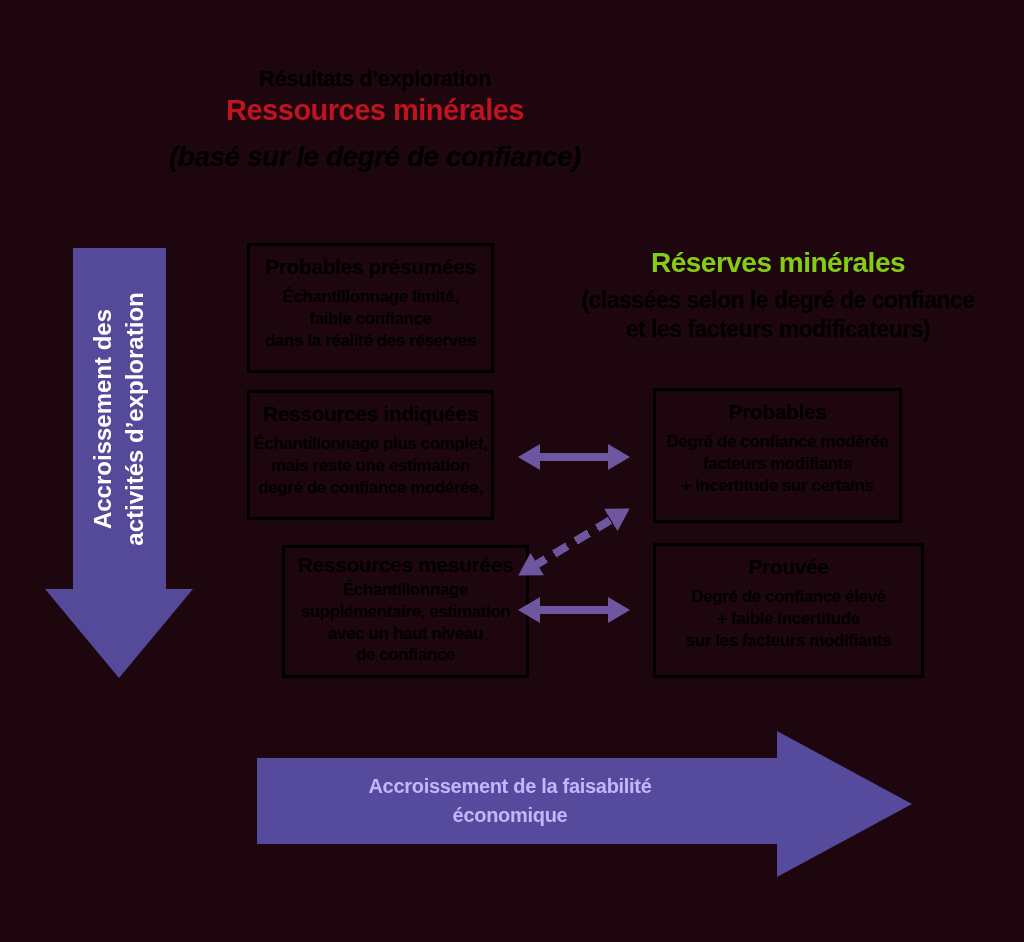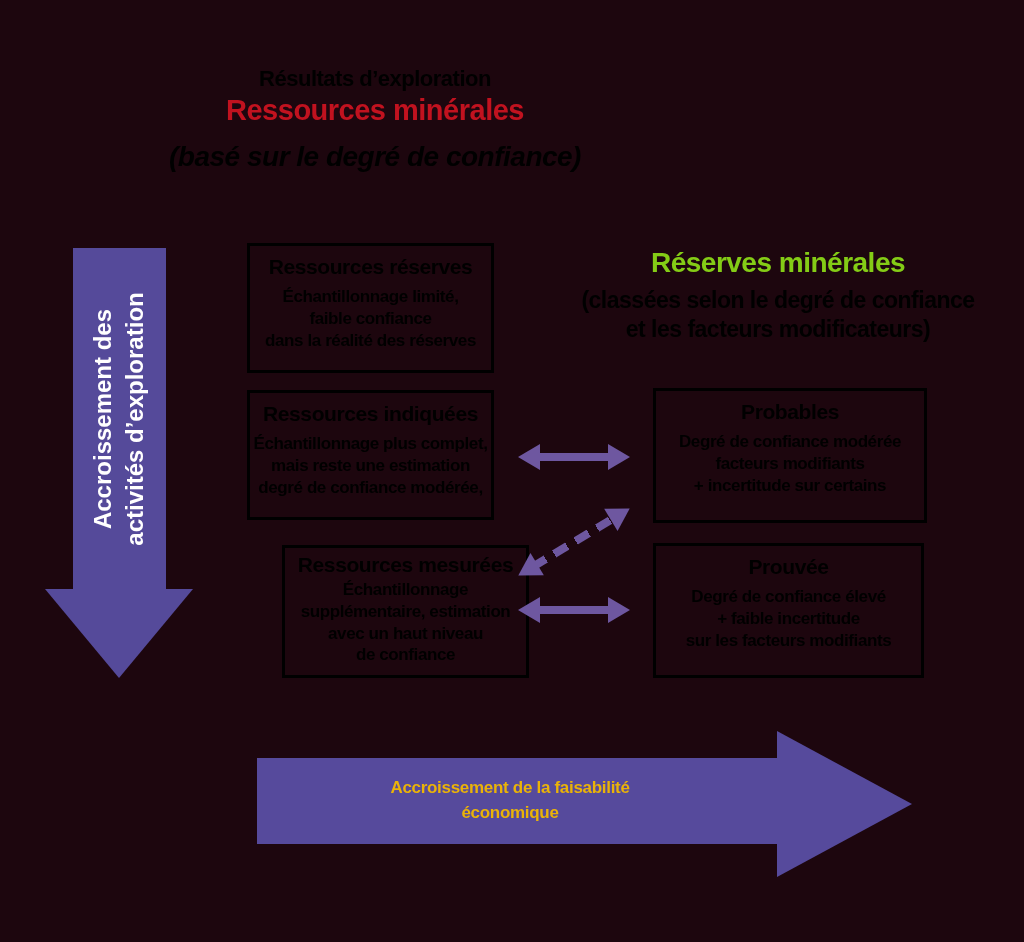--- a/index.html
+++ b/index.html
@@ -21,37 +21,37 @@
   .rbox{position:absolute;box-sizing:border-box;border:3px solid #000;color:#000;
         text-align:center;letter-spacing:-0.4px;}
   .rbox .bt{font-size:21px;line-height:1.15;margin-top:9px;}
   .rbox .body{margin-top:7px;}
   .rbox .bl{font-size:17px;line-height:1.28;}
   .box-presumees{left:247px;top:243px;width:247px;height:130px;}
   .box-indiquees{left:247px;top:390px;width:247px;height:130px;}
   .box-mesurees{left:247px;top:545px;width:247px;height:133px;margin-left:35px;}
   .box-mesurees .bt{margin-top:5px;}
   .box-mesurees .body{margin-top:2px;}
-  .box-probables{left:653px;top:388px;width:274px;height:135px;}
+  .box-probables{left:653px;top:388px;width:249px;height:135px;}
   .box-prouvee{left:653px;top:543px;width:271px;height:135px;}
   
   .v-arrow-body{position:absolute;left:73px;top:248px;width:93px;height:342px;background:#554a9a;}
   .v-arrow-head{position:absolute;left:45px;top:589px;width:0;height:0;
     border-left:74px solid transparent;border-right:74px solid transparent;
     border-top:89px solid #554a9a;}
   .v-arrow-label{position:absolute;left:119px;top:419px;
     transform:translate(-50%,-50%) rotate(-90deg);
     color:#fff;font-size:24px;line-height:1.35;text-align:center;white-space:nowrap;}
   
   .h-arrow-body{position:absolute;left:257px;top:758px;width:520px;height:86px;background:#564a9c;}
   .h-arrow-head{position:absolute;left:777px;top:731px;width:0;height:0;
     border-top:73px solid transparent;border-bottom:73px solid transparent;
     border-left:135px solid #564a9c;}
   .h-arrow-label{position:absolute;left:510px;top:801px;transform:translate(-50%,-50%);
-    color:#eab308;font-size:17px;line-height:1.45;text-align:center;white-space:nowrap;letter-spacing:-0.3px;}
+    color:#c4b5fd;font-size:20px;line-height:1.45;text-align:center;white-space:nowrap;letter-spacing:-0.3px;}
   
   .darrow{position:absolute;width:112px;height:26px;}
   .darrow .shaft{position:absolute;left:17px;right:17px;top:9px;height:8px;background:#6e57a0;}
   .darrow .shaft.dashed{background:repeating-linear-gradient(to right,#6e57a0 0 15px,transparent 15px 25px);}
   .darrow .head-l{position:absolute;left:0;top:0;width:0;height:0;
     border-top:13px solid transparent;border-bottom:13px solid transparent;border-right:22px solid #6e57a0;}
   .darrow .head-r{position:absolute;right:0;top:0;width:0;height:0;
     border-top:13px solid transparent;border-bottom:13px solid transparent;border-left:22px solid #6e57a0;}
   .conn-a{left:518px;top:444px;}
   .conn-b{left:509px;top:529px;width:130px;transform:rotate(-31deg);}
@@ -75,21 +75,21 @@
   </div>
 
   <div class="v-arrow-body"></div>
   <div class="v-arrow-head"></div>
   <div class="v-arrow-label">
     <div>Accroissement des</div>
     <div>activités d’exploration</div>
   </div>
 
   <div class="rbox box-presumees">
-    <div class="bt">Ressources réserves</div>
+    <div class="bt">Probables présumées</div>
     <div class="body">
       <div class="bl">Échantillonnage limité,</div>
       <div class="bl">faible confiance</div>
       <div class="bl">dans la réalité des réserves</div>
     </div>
   </div>
 
   <div class="rbox box-indiquees">
     <div class="bt">Ressources indiquées</div>
     <div class="body">

